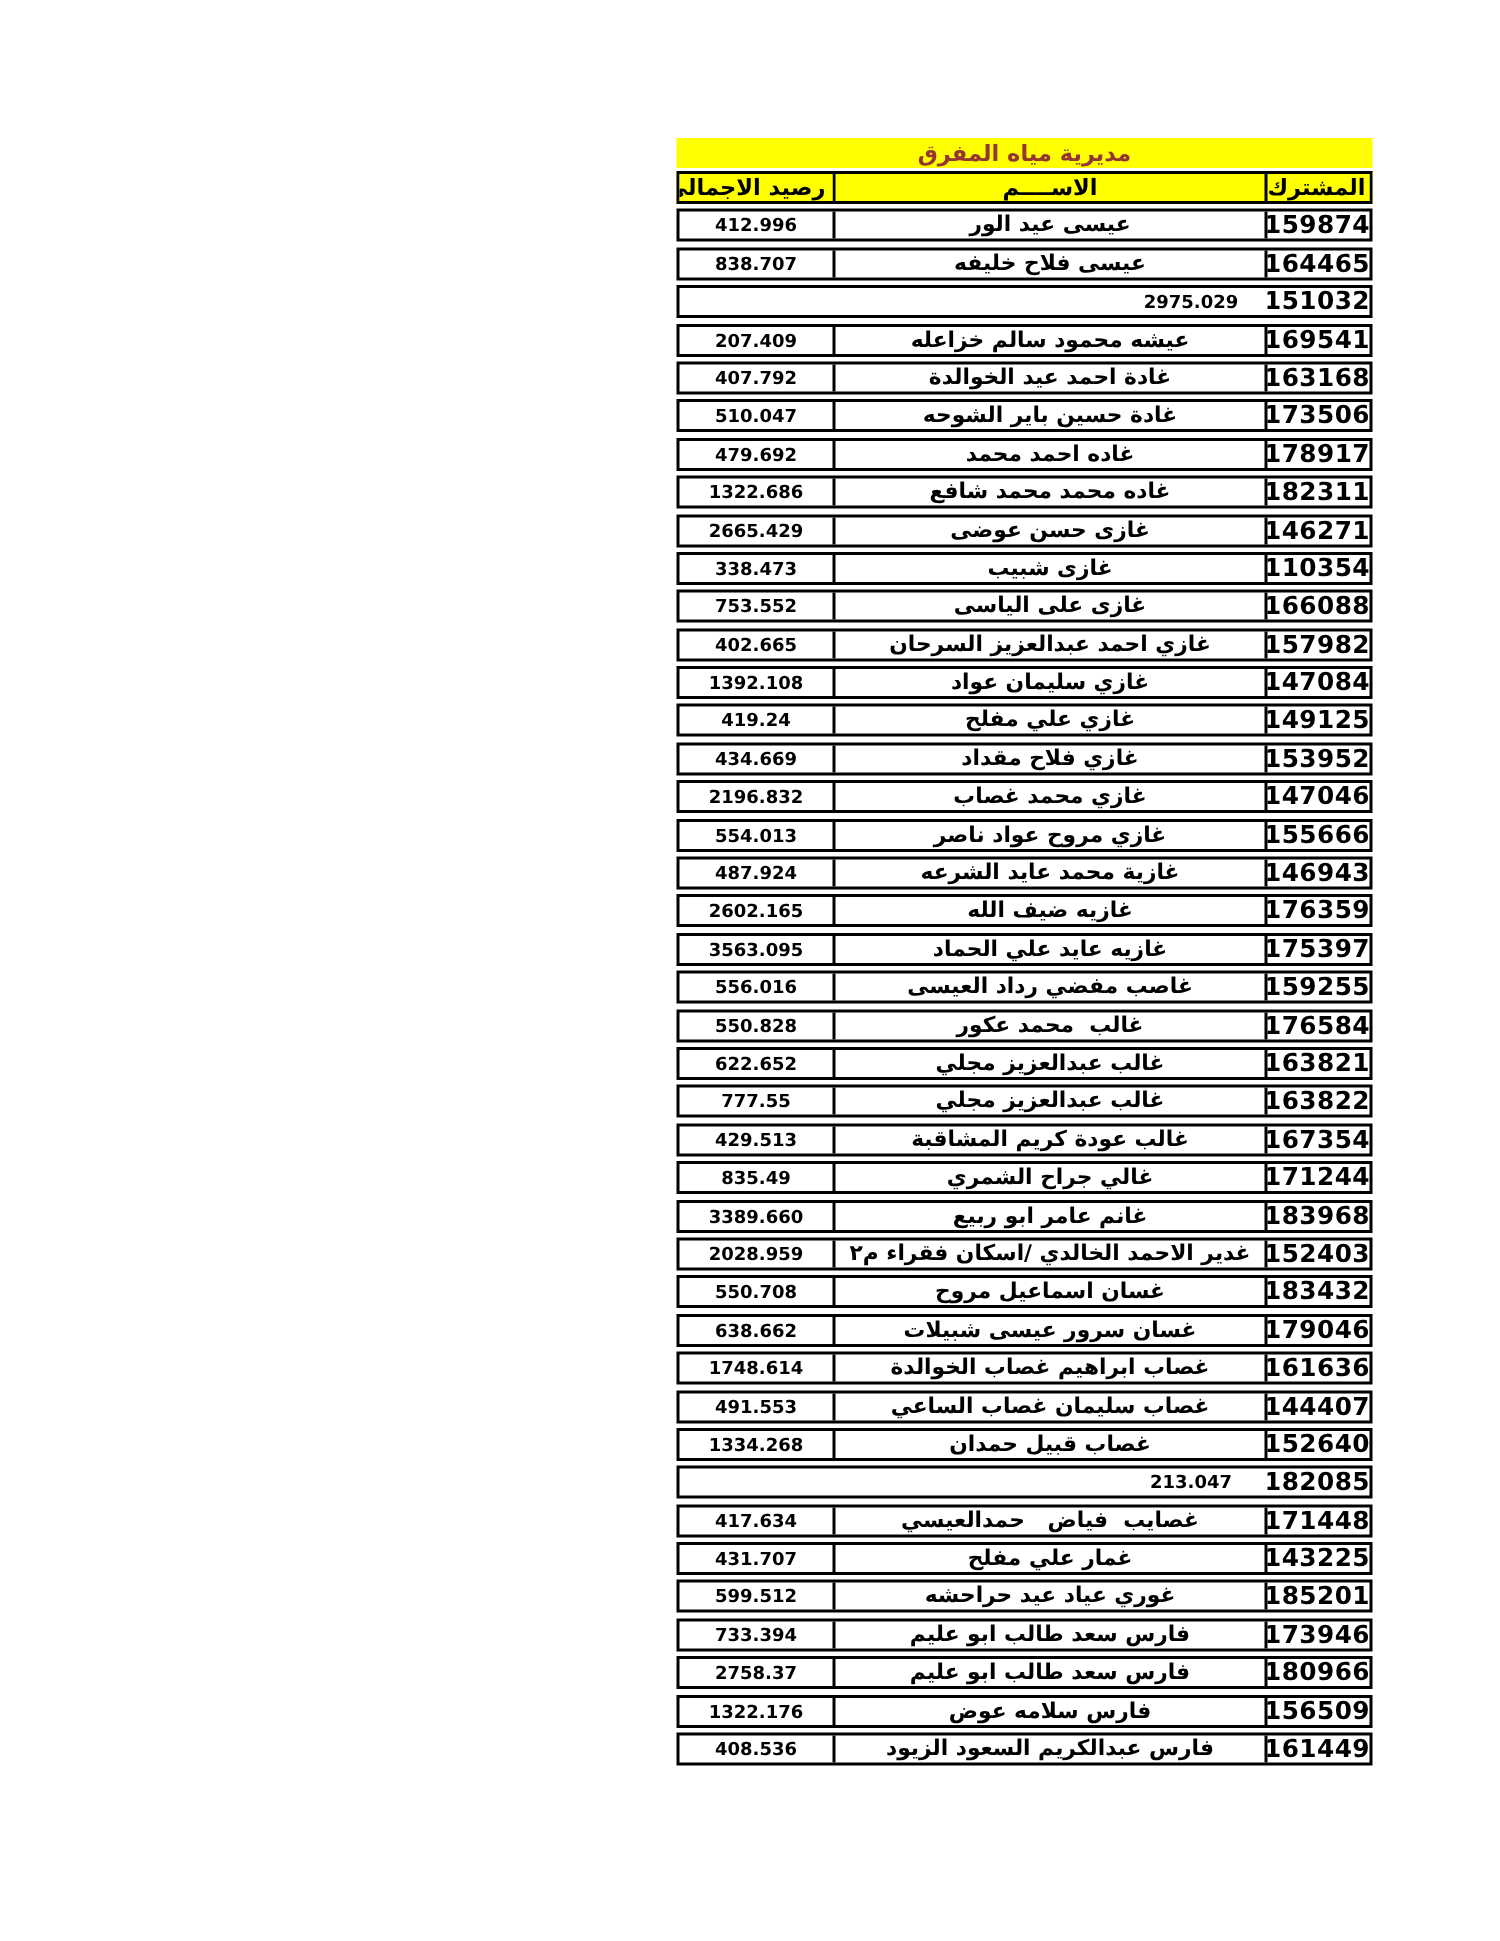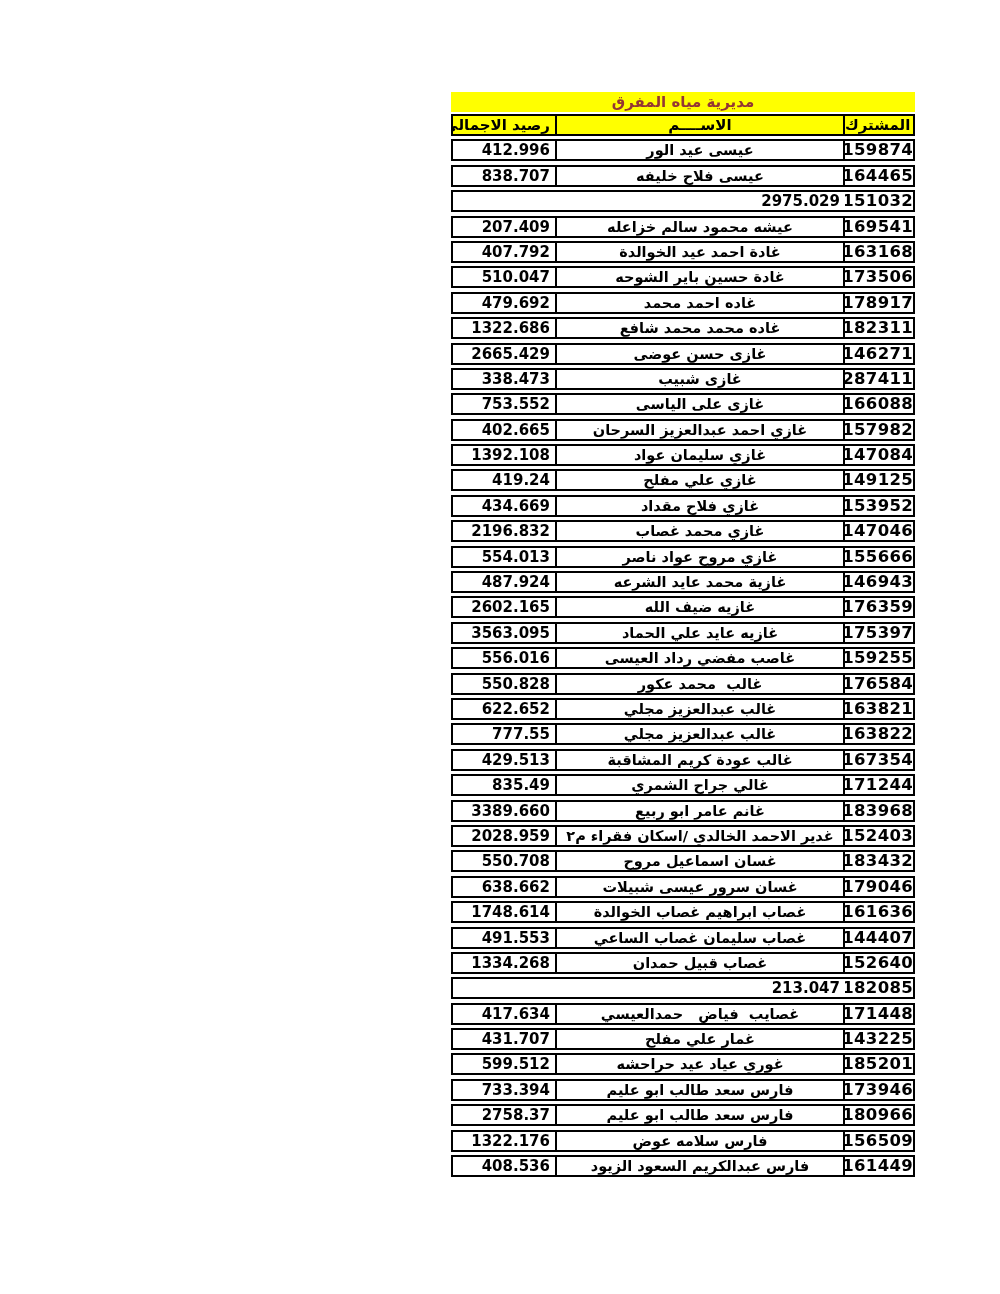--- a/index.html
+++ b/index.html
@@ -62,22 +62,22 @@
   .cell.name {
     flex: 1 1 auto;
     border-left: 2px solid var(--border-black, #000);
     border-right: 2px solid var(--border-black, #000);
     text-align: center;
     font-size: 14.5px;
     padding: 0 4px;
   }
   .cell.bal {
     flex: 0 0 102px;
-    text-align: right;
-    font-size: 15px;
+    text-align: center;
+    font-size: 12px;
     padding: 0 5px;
   }
   .header-row .cell.sub { font-size: 15px; letter-spacing: 0; }
   .header-row .cell.name { font-size: 15px; }
   .header-row .cell.bal { text-align: center; font-size: 15px; }
 </style>
 </head>
 <body>
 
 <div class="table-wrap">
@@ -137,21 +137,21 @@
     <div class="cell bal">1322.686</div>
   </div>
 
   <div class="t-row">
     <div class="cell sub">146271</div>
     <div class="cell name">غازى حسن عوضى</div>
     <div class="cell bal">2665.429</div>
   </div>
 
   <div class="t-row">
-    <div class="cell sub">287411</div>
+    <div class="cell sub">110354</div>
     <div class="cell name">غازى شبيب</div>
     <div class="cell bal">338.473</div>
   </div>
 
   <div class="t-row">
     <div class="cell sub">166088</div>
     <div class="cell name">غازى على الياسى</div>
     <div class="cell bal">753.552</div>
   </div>
 

